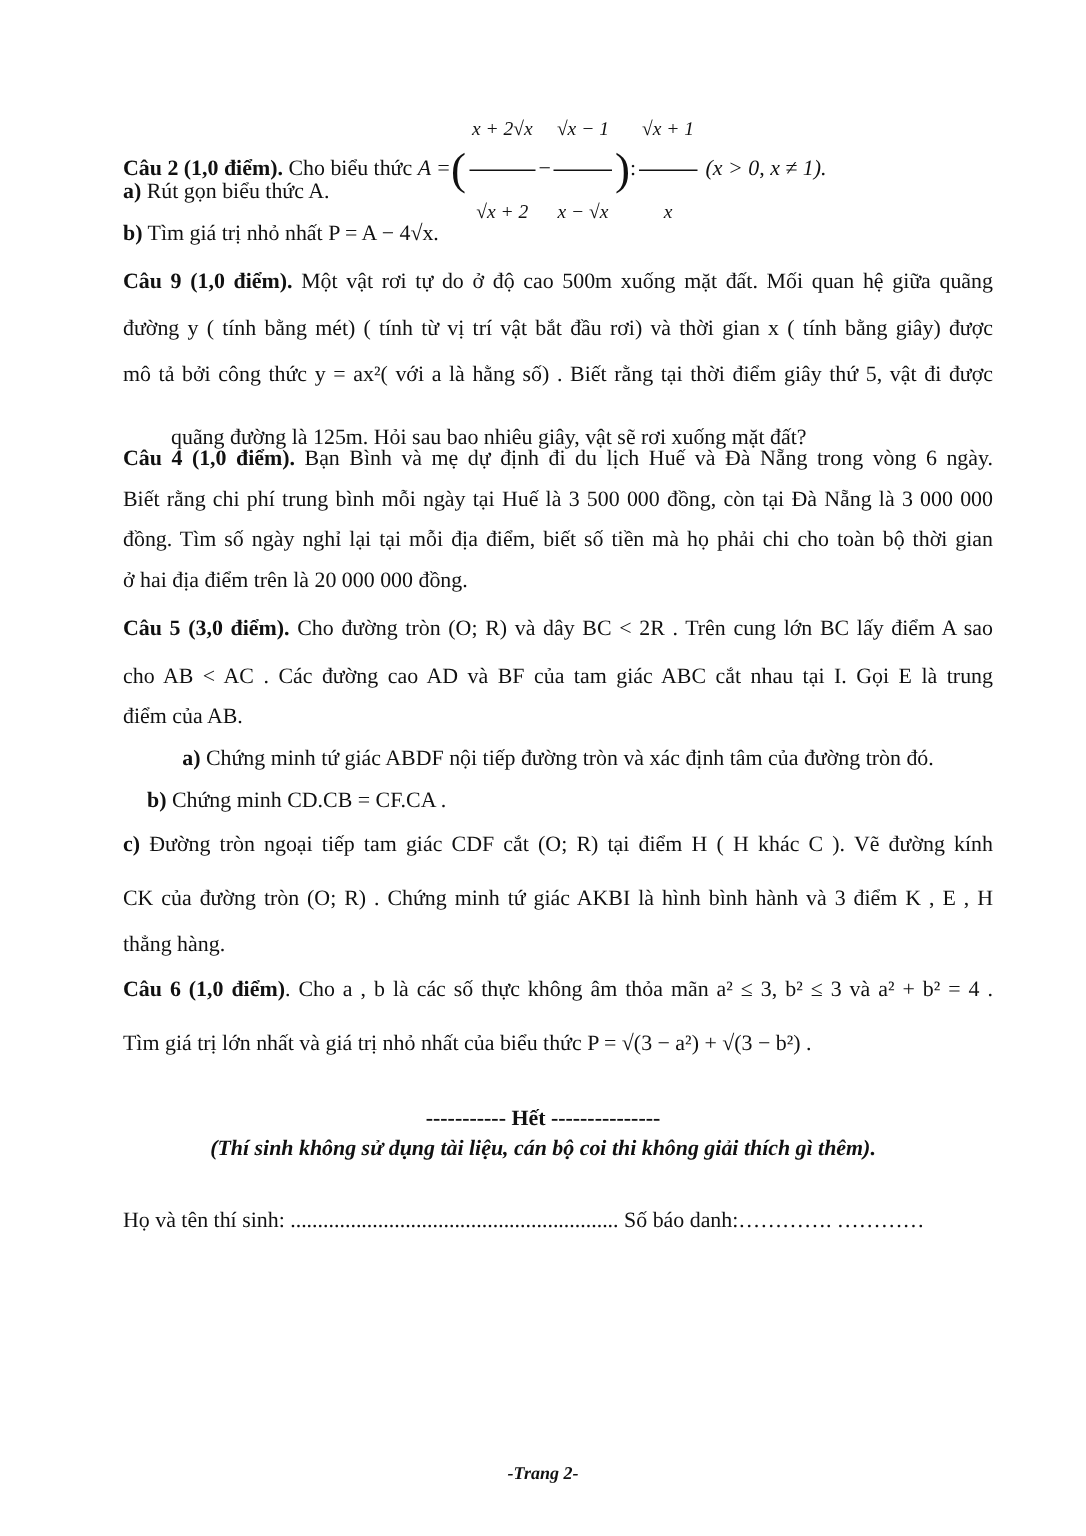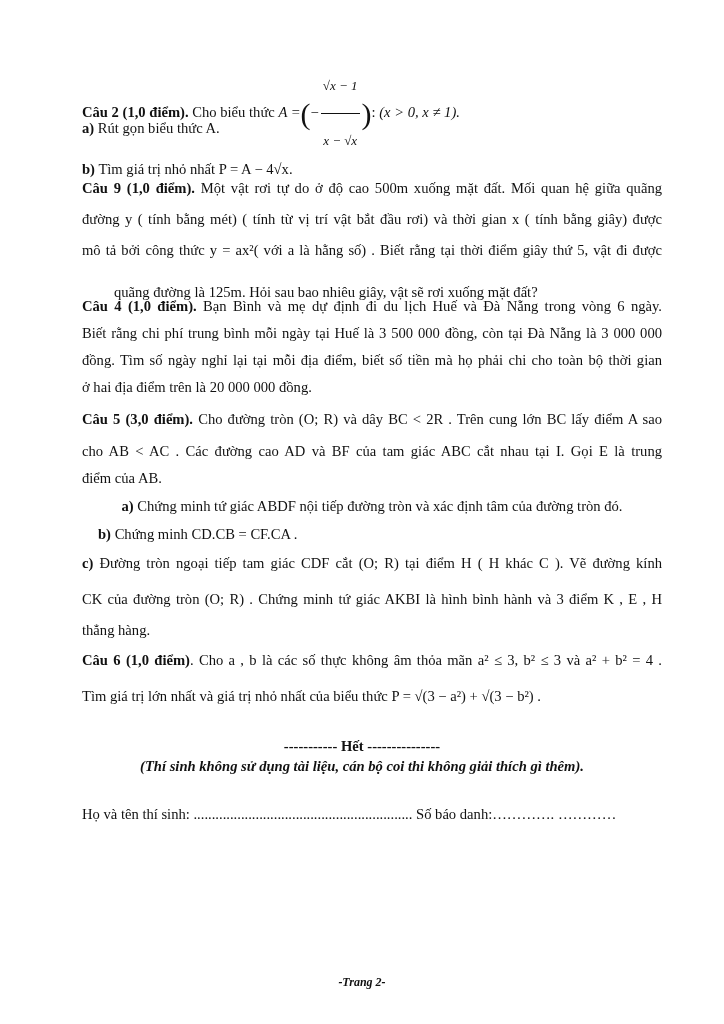--- a/index.html
+++ b/index.html
@@ -14,27 +14,27 @@
   .frac .den{display:block;padding:1px 2px 0;}
   .paren{font-size:30px;vertical-align:middle;font-weight:normal;line-height:1;}
   .center{position:absolute;left:0;right:0;text-align:center;font-weight:bold;}
 </style>
 </head>
 <body>
 
 <div class="line" style="top:60px;line-height:52px;">
   <b>Câu 2 (1,0 điểm).</b>
   <span>Cho biểu thức</span>
-  <i class="m">A =</i><span class="paren">(</span>−<span class="frac"><span class="num">√x − 1</span><span class="den">x − √x</span></span><span class="paren">)</span>:
+  <i class="m">A =</i><span class="paren">(</span><span class="frac"><span class="num">x + 2√x</span><span class="den">√x + 2</span></span>−<span class="frac"><span class="num">√x − 1</span><span class="den">x − √x</span></span><span class="paren">)</span>:<span class="frac"><span class="num">√x + 1</span><span class="den">x</span></span>
   <i class="m">(x &gt; 0, x ≠ 1).</i>
 </div>
 <div class="line" style="top:120px;">
   <b>a)</b> <span>Rút gọn biểu thức A.</span>
 </div>
-<div class="line" style="top:161px;">
+<div class="line" style="top:148px;">
   <b>b)</b> <span>Tìm giá trị nhỏ nhất  P = A − 4√x.</span>
 </div>
 
 <div class="line just" style="top:180px;"><b>Câu 9 (1,0 điểm).</b> <span>Một vật rơi tự do ở độ cao  500m  xuống mặt đất. Mối quan hệ giữa quãng</span></div>
 <div class="line just" style="top:211px;">đường  y  ( tính bằng mét) ( tính từ vị trí vật bắt đầu rơi) và thời gian  x  ( tính bằng giây) được</div>
 <div class="line just" style="top:242px;">mô tả bởi công thức  y = ax²( với  a  là hằng số) . Biết rằng tại thời điểm giây thứ 5, vật đi được</div>
 <div class="line" style="top:284px;margin-left:32px;">quãng đường là 125m.  Hỏi sau bao nhiêu giây, vật sẽ rơi xuống mặt đất?</div>
 
 <div class="line just" style="top:298px;"><b>Câu 4 (1,0 điểm).</b> <span>Bạn Bình và mẹ dự định đi du lịch Huế và Đà Nẵng trong vòng  6  ngày.</span></div>
 <div class="line just" style="top:325px;">Biết rằng chi phí trung bình mỗi ngày tại Huế là 3 500 000 đồng, còn tại Đà Nẵng là 3 000 000</div>

